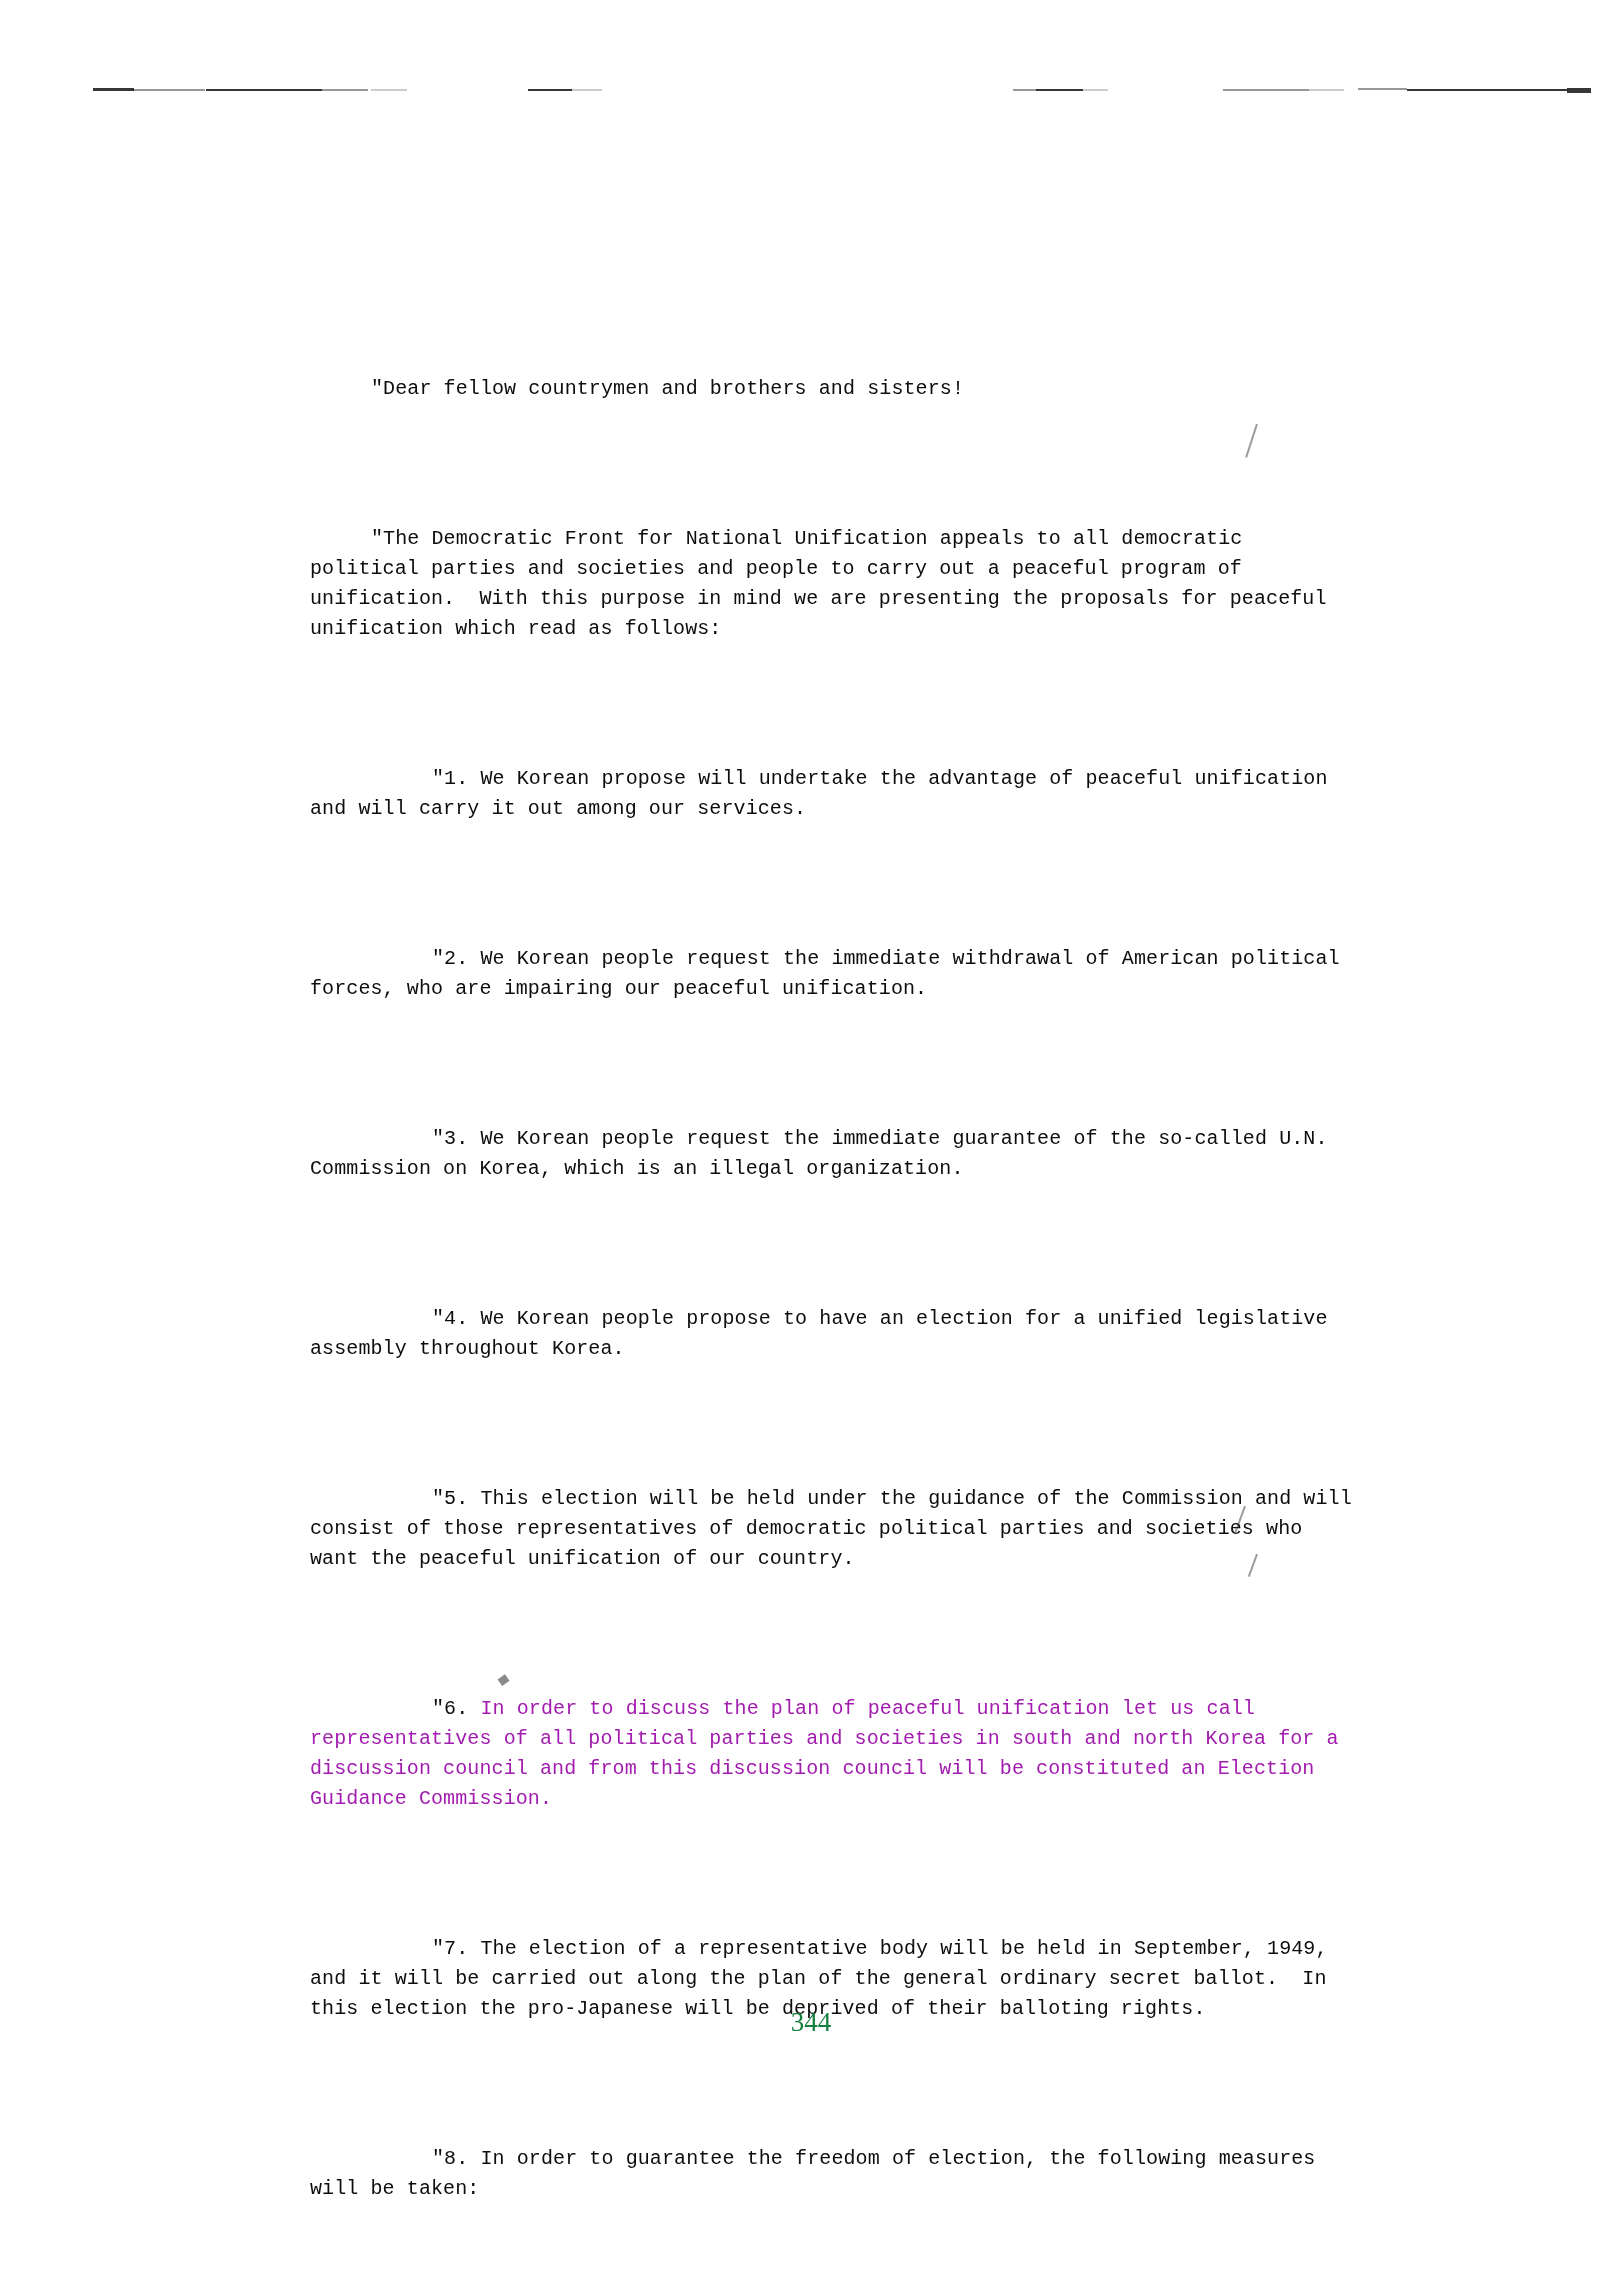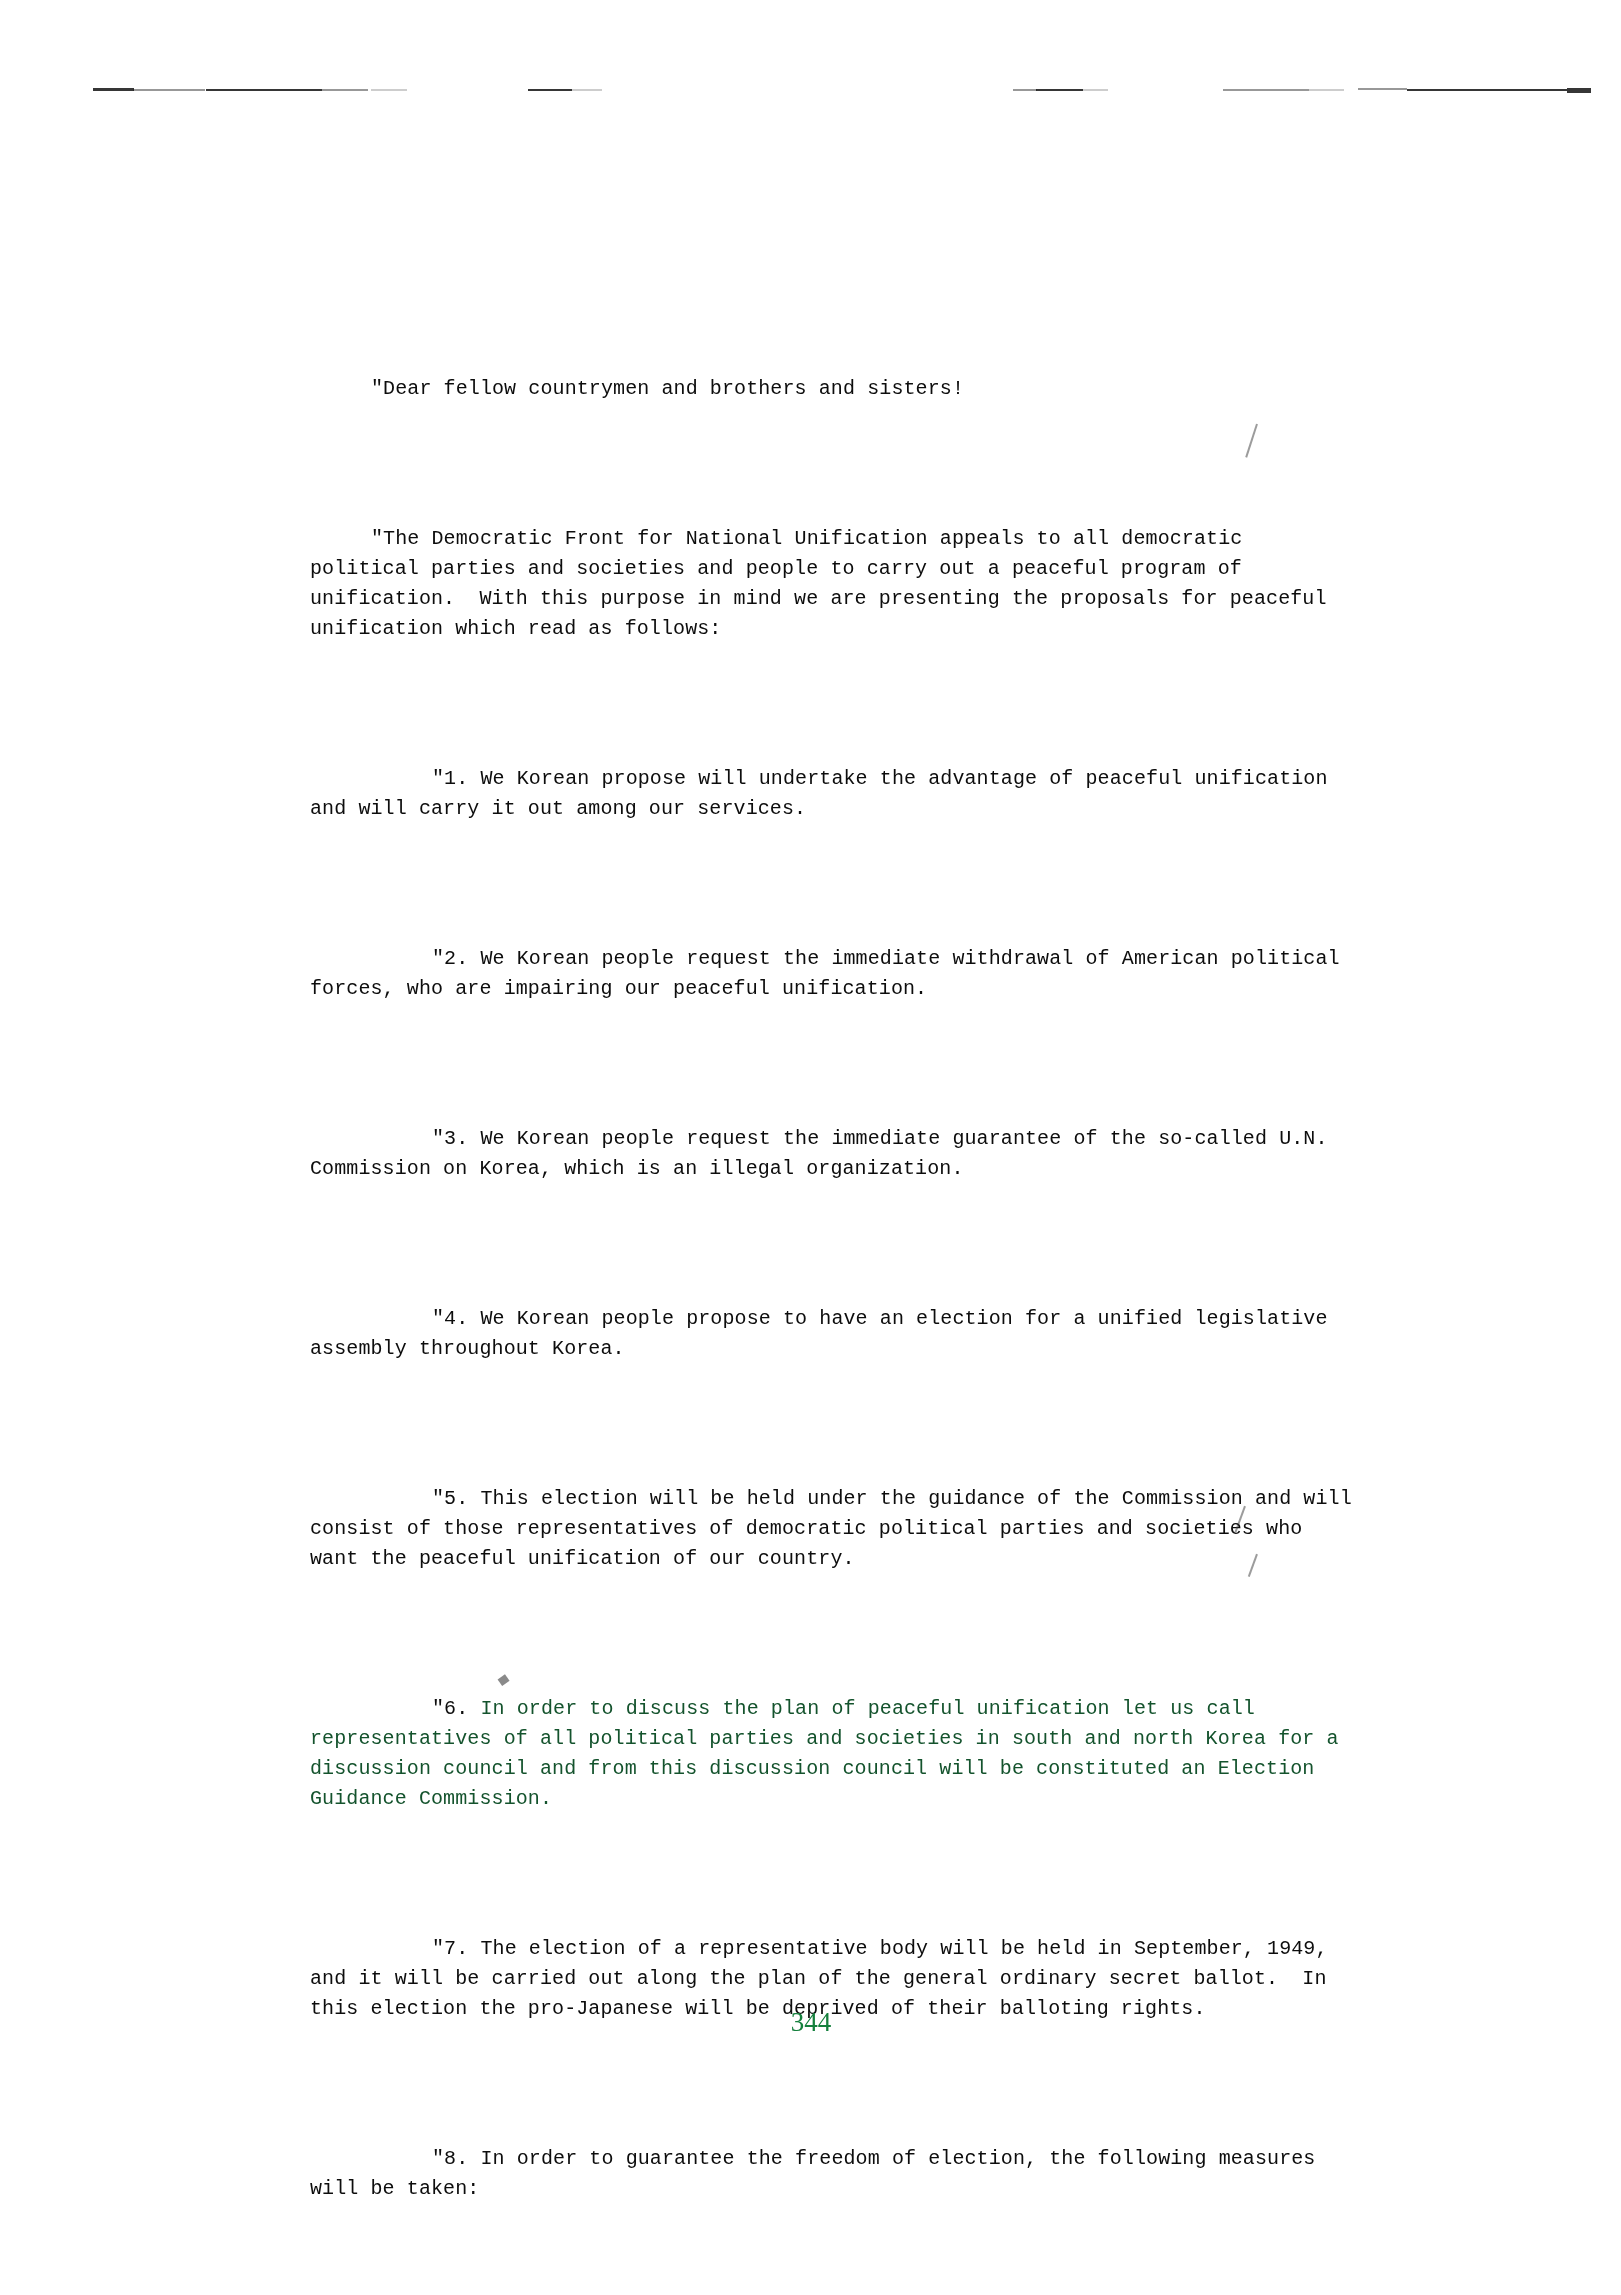--- a/index.html
+++ b/index.html
@@ -53,21 +53,21 @@
   .hang {
     padding-left: 0;
     text-indent: 61px;
   }
   .hang-wide {
     padding-left: 0;
     text-indent: 122px;
   }
 
   
-  .faded   { color: #14532d; }
+  .faded   { color: #a21caf; }
 
   .page-number {
     position: absolute;
     left: 0;
     top: 2007px;
     width: 1622px;
     text-align: center;
     font-family: "Liberation Serif", "DejaVu Serif", serif;
     font-size: 27px;
     color: #15803d;

